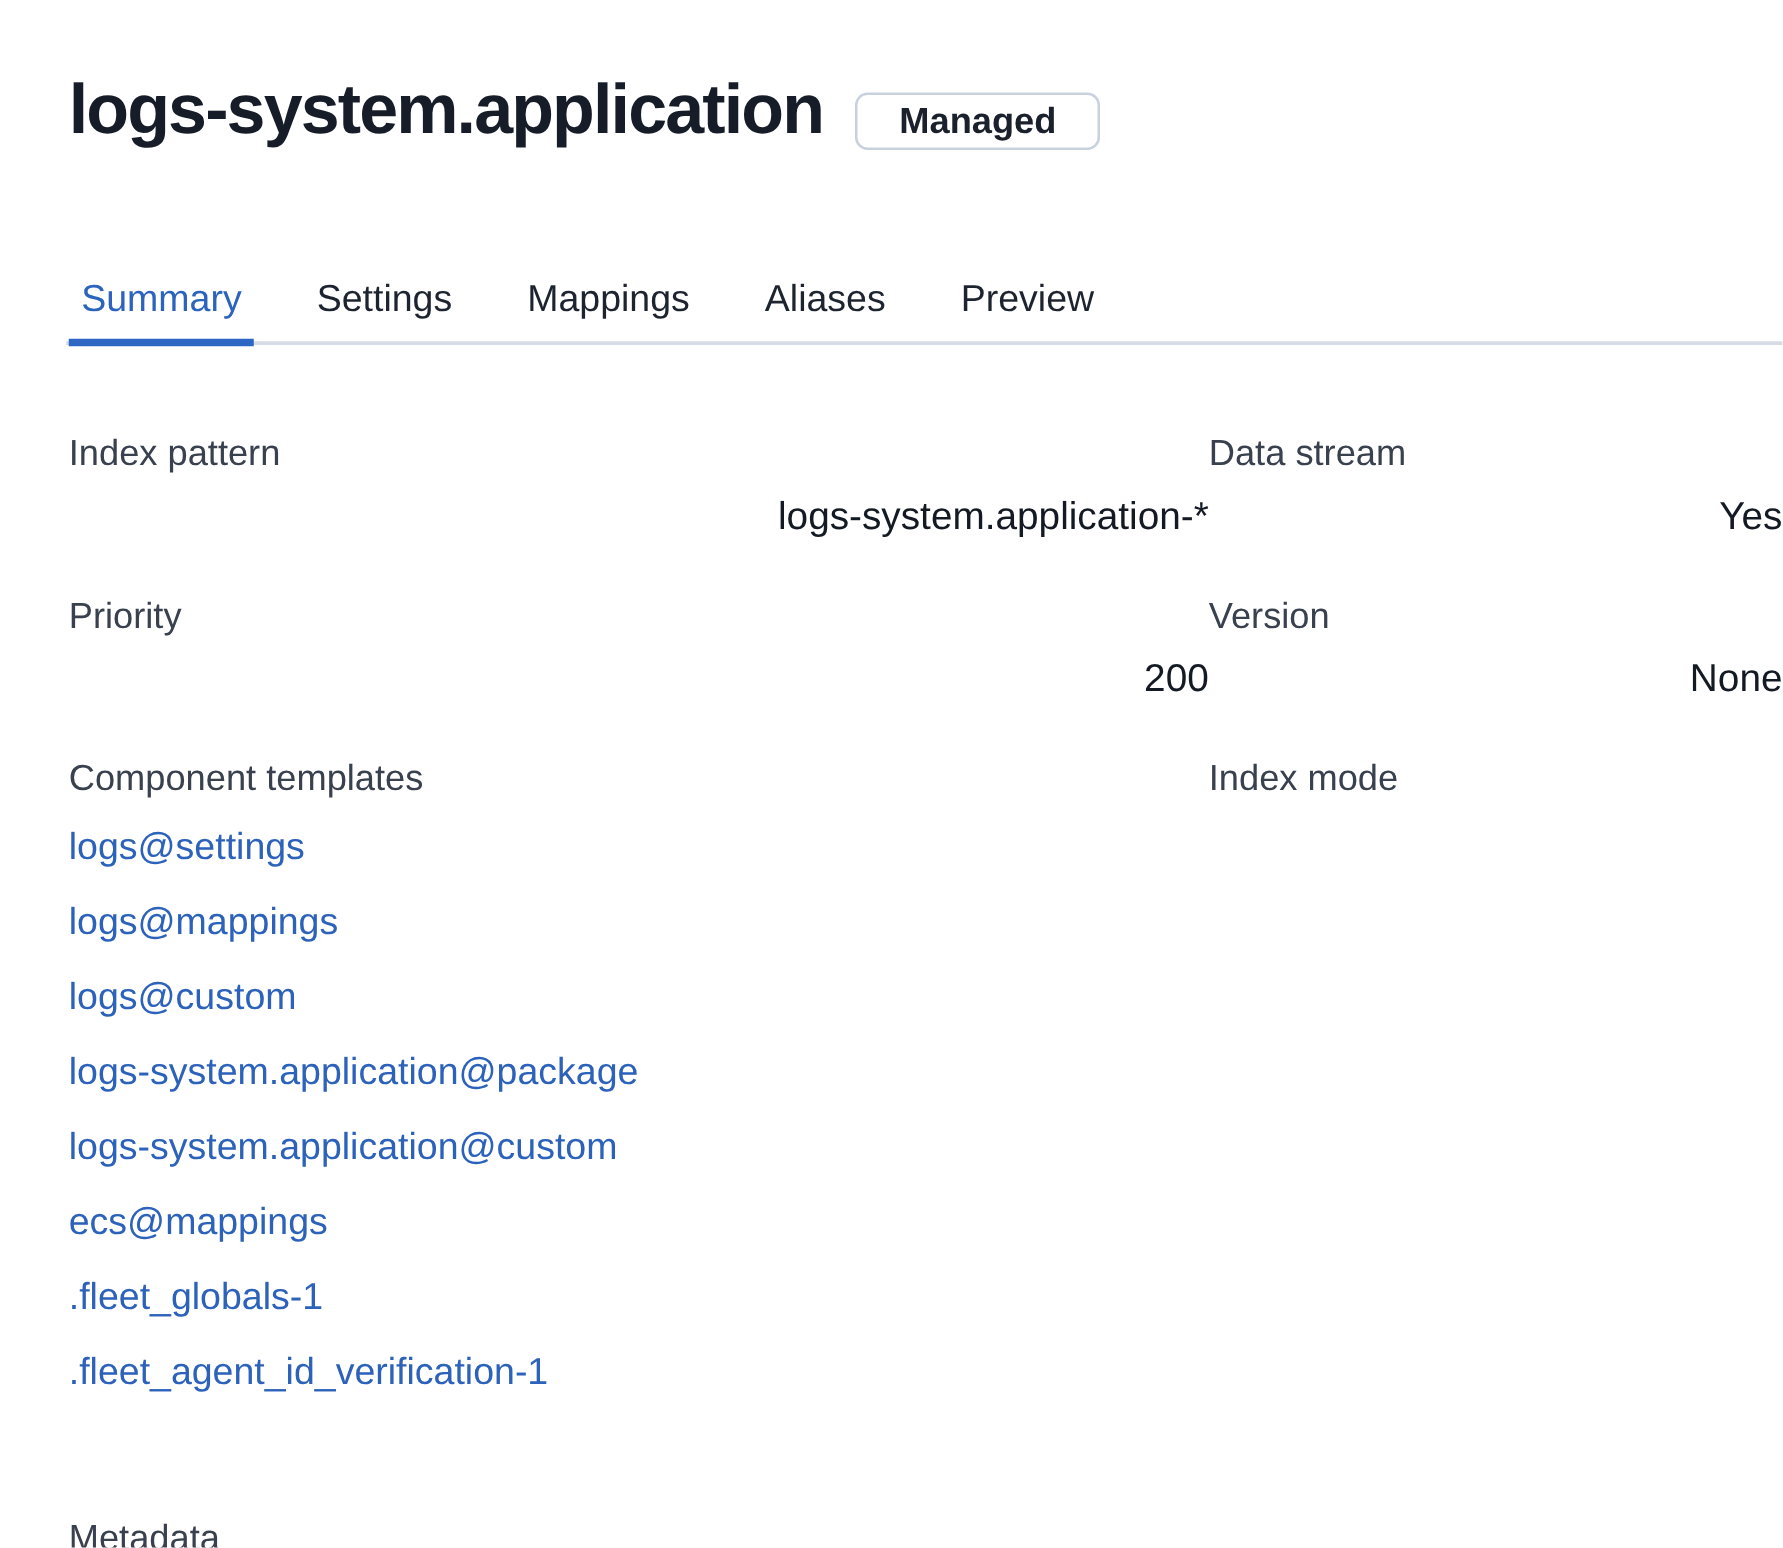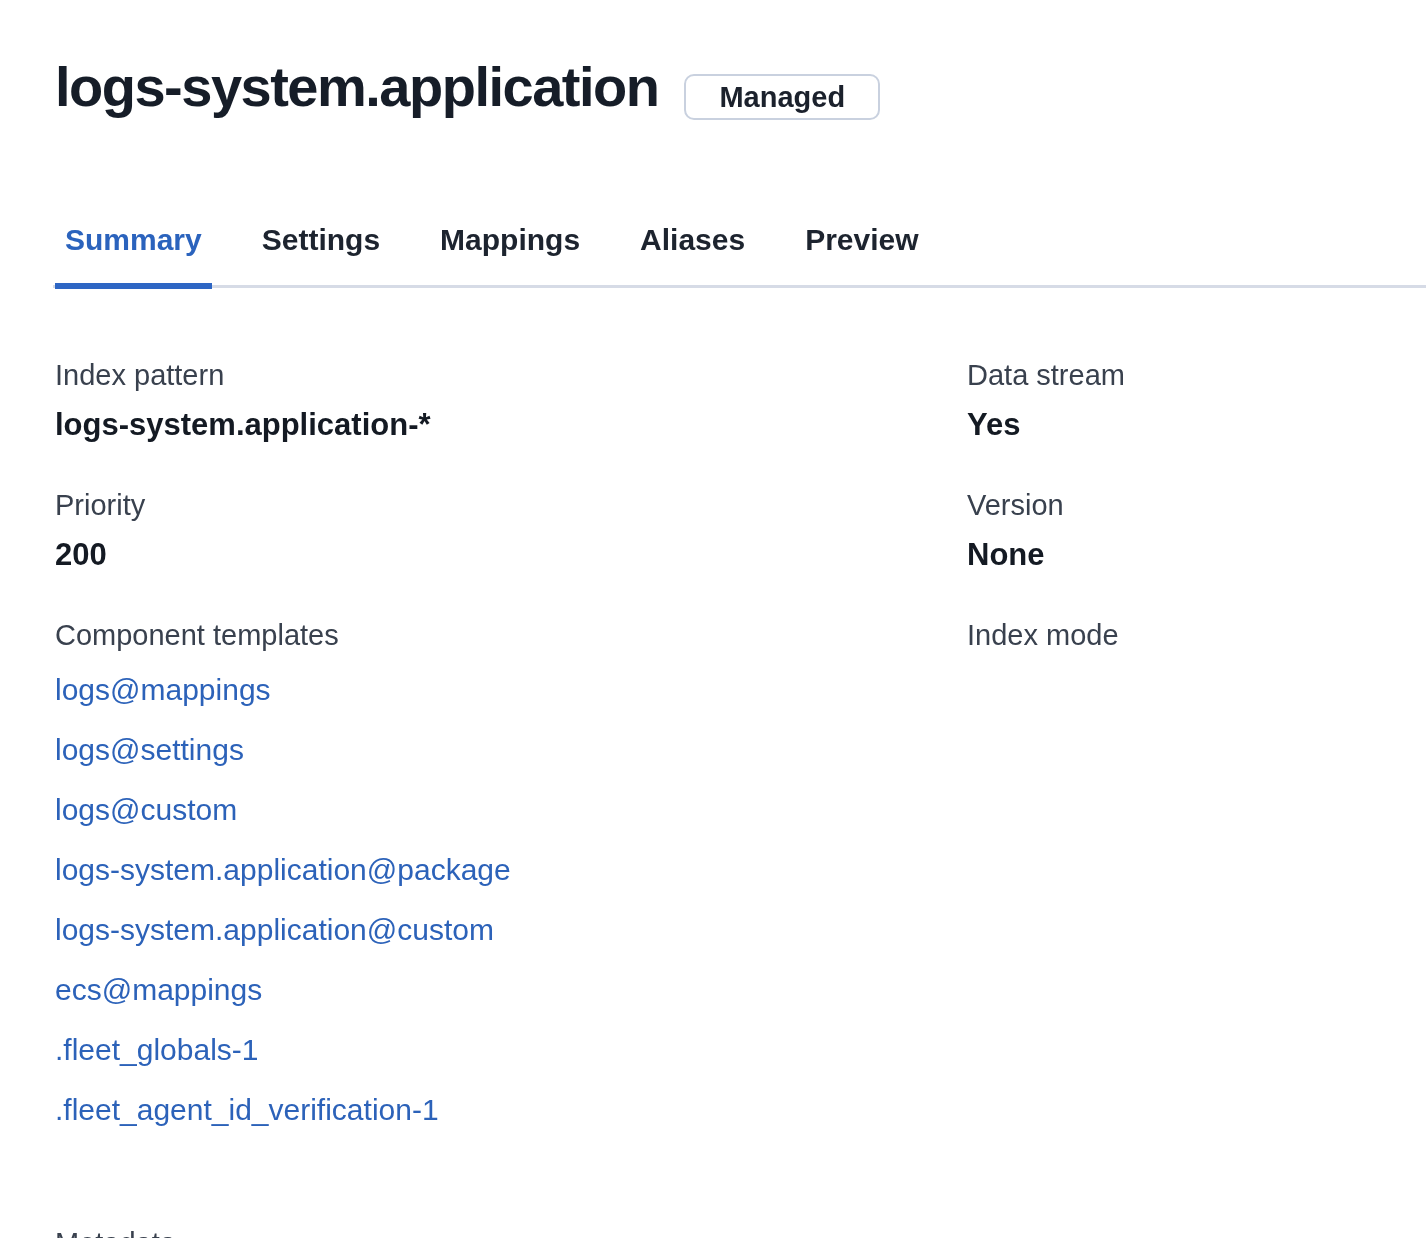--- a/index.html
+++ b/index.html
@@ -48,24 +48,24 @@
   .tabs::after {            
     content: "";
     position: absolute;
     left: -2px; right: 0;
     bottom: 0;
     height: 3px;
     background: #d6dbe6;
   }
   .tab {
     position: relative;
-    padding: 0 10px 30px 10px;
+    padding: 0 10px 18px 10px;
     font-size: 30px;
     line-height: 36px;
-    font-weight: 700;
+    font-weight: 400;
     color: #1d242f;
     cursor: pointer;
     white-space: nowrap;
   }
   .tab.active { color: #2b63bd; }
   .tab.active::after {      
     content: "";
     position: absolute;
     left: 0; right: 0; bottom: -1px;
     height: 6px;
@@ -82,22 +82,23 @@
   .field-label {
     font-size: 29px;
     line-height: 46px;
     font-weight: 400;
     color: #39414e;
   }
   .field-value {
     margin-top: 6px;
     font-size: 31px;
     line-height: 42px;
-    font-weight: 700;
+    font-weight: 400;
     color: #141a23;
+    text-align: right;
   }
   .link-list { margin-top: 2px; }
   .tpl-link {
     display: block;
     font-size: 30px;
     line-height: 60px;
     font-weight: 400;
     color: #2c62b9;
     text-decoration: none;
     cursor: pointer;
@@ -140,22 +141,22 @@
       </div>
 
       <div class="group">
         <div class="field-label">Priority</div>
         <div class="field-value">200</div>
       </div>
 
       <div class="group">
         <div class="field-label">Component templates</div>
         <div class="link-list">
+          <a class="tpl-link">logs@settings</a>
           <a class="tpl-link">logs@mappings</a>
-          <a class="tpl-link">logs@settings</a>
           <a class="tpl-link">logs@custom</a>
           <a class="tpl-link">logs-system.application@package</a>
           <a class="tpl-link">logs-system.application@custom</a>
           <a class="tpl-link">ecs@mappings</a>
           <a class="tpl-link">.fleet_globals-1</a>
           <a class="tpl-link">.fleet_agent_id_verification-1</a>
         </div>
       </div>
 
     </div>

